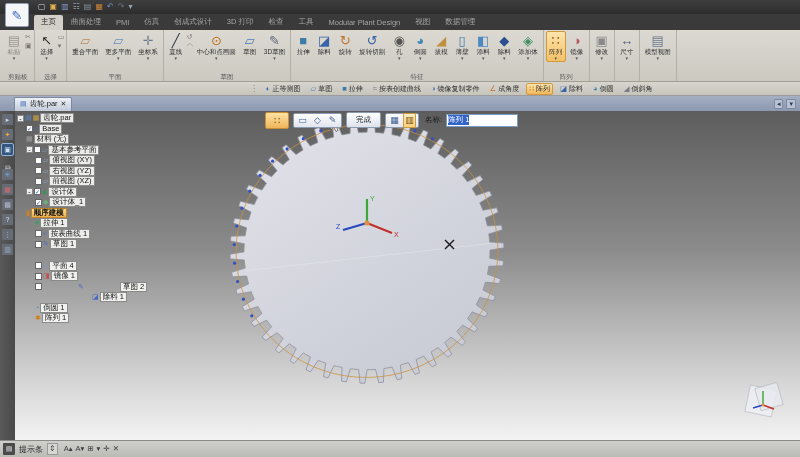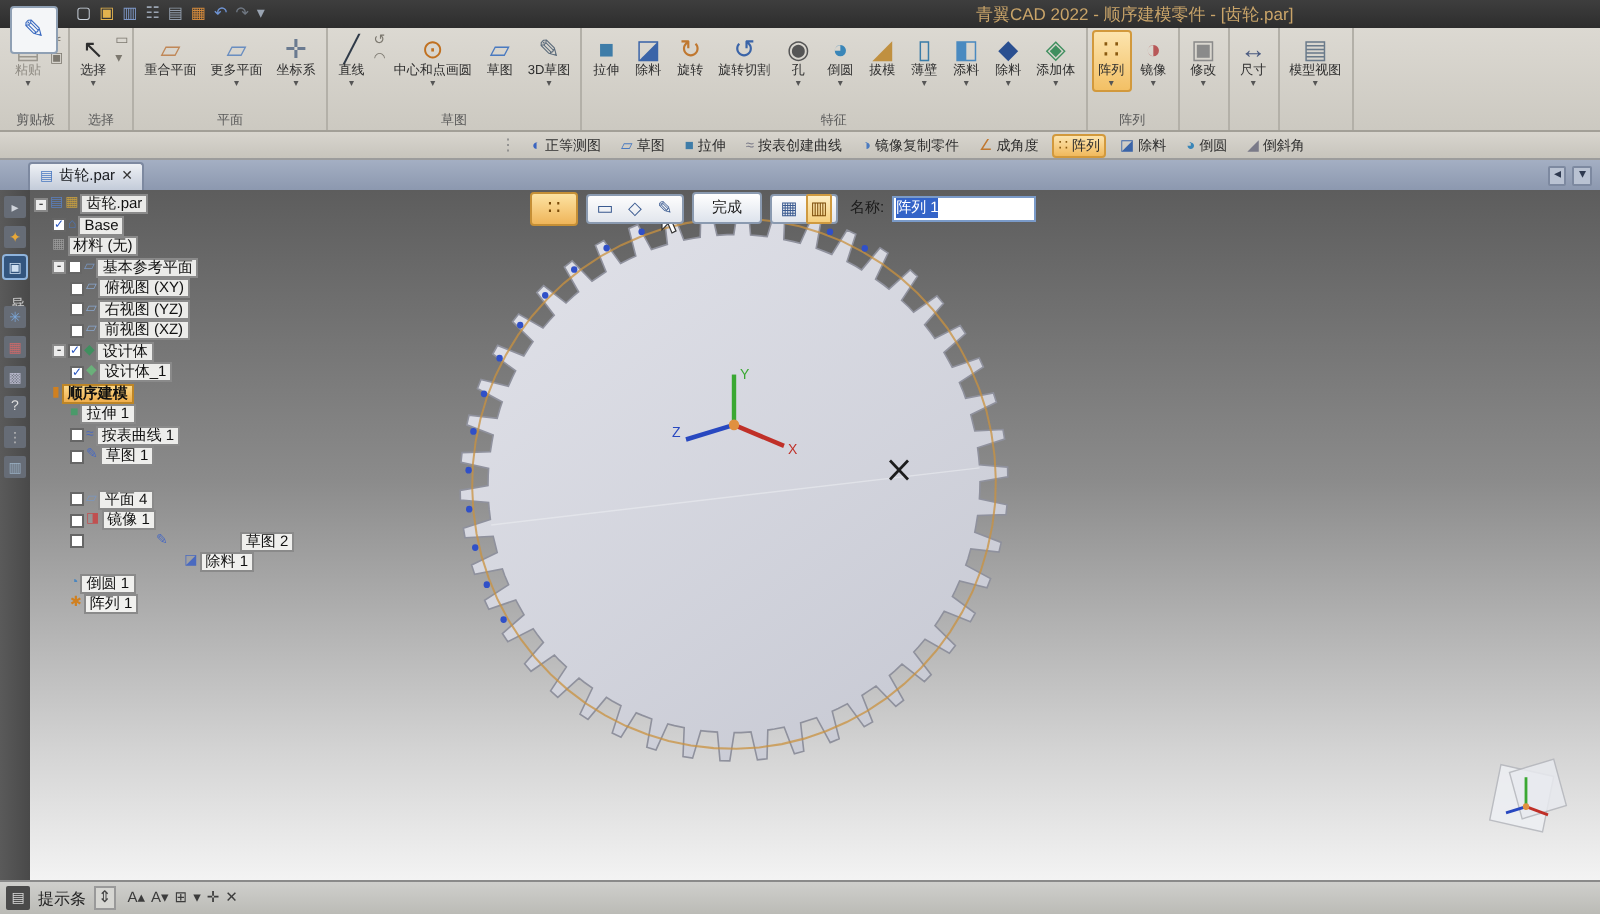--- a/index.html
+++ b/index.html
@@ -87,23 +87,35 @@
         <span class="qi" style="color: rgb(204, 212, 222);">▢</span>
         <span class="qi" style="color: rgb(226, 178, 78);">▣</span>
         <span class="qi" style="color: rgb(126, 152, 200);">▥</span>
         <span class="qi" style="color: rgb(154, 164, 178);">☷</span>
         <span class="qi" style="color: rgb(143, 154, 168);">▤</span>
         <span class="qi" style="color: rgb(208, 136, 60);">▦</span>
         <span class="qi" style="color: rgb(111, 148, 212);">↶</span>
         <span class="qi" style="color: rgb(111, 119, 130);">↷</span>
         <span class="qi" style="color: rgb(154, 164, 178);">▾</span>
       </div>
-    <div class="title">青翼CAD 2022 - 顺序建模零件 - [齿轮.par]</div>
   </div>
 
+  <div class="tabrow">
+      <div class="mtab active">主页</div>
+      <div class="mtab">曲面处理</div>
+      <div class="mtab">PMI</div>
+      <div class="mtab">仿真</div>
+      <div class="mtab">创成式设计</div>
+      <div class="mtab">3D 打印</div>
+      <div class="mtab">检查</div>
+      <div class="mtab">工具</div>
+      <div class="mtab">Modular Plant Design</div>
+      <div class="mtab">视图</div>
+      <div class="mtab">数据管理</div>
+    </div>
 
   <div class="ribbon">
       <div class="rgroup">
         <div class="ritems">
           <div class="ritem dis">
             <span class="ricon" style="color: rgb(154, 150, 142);">▤</span>
             <span class="rlabel">粘贴</span>
             <span class="caret">▾</span>
           </div>
           <div class="smallcol">

